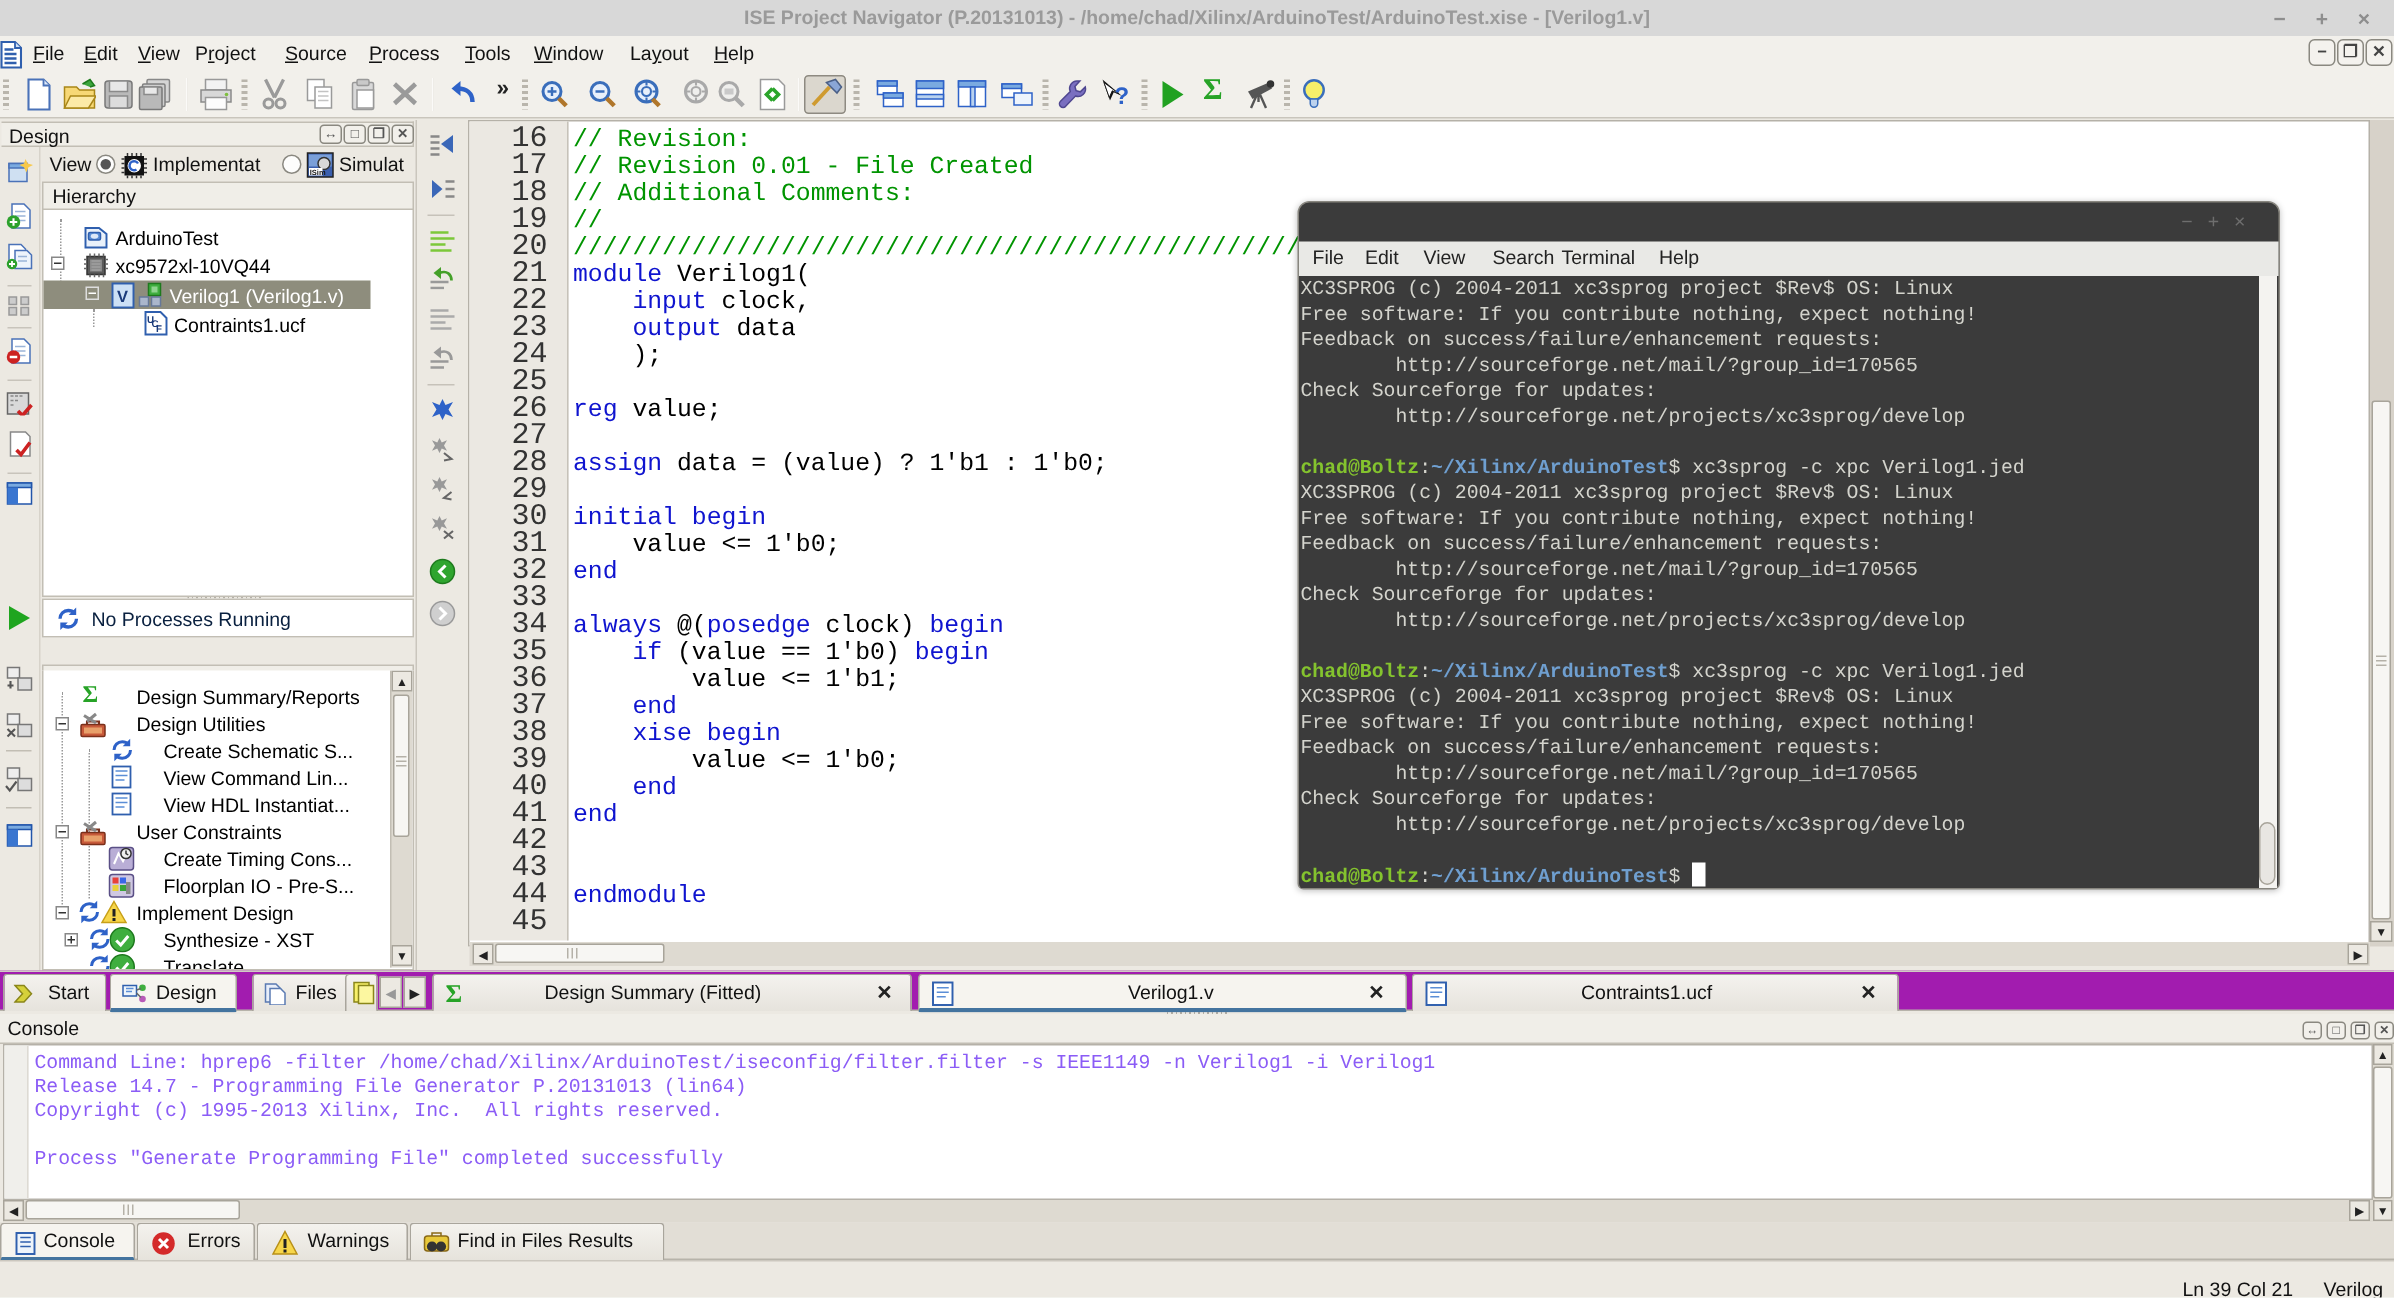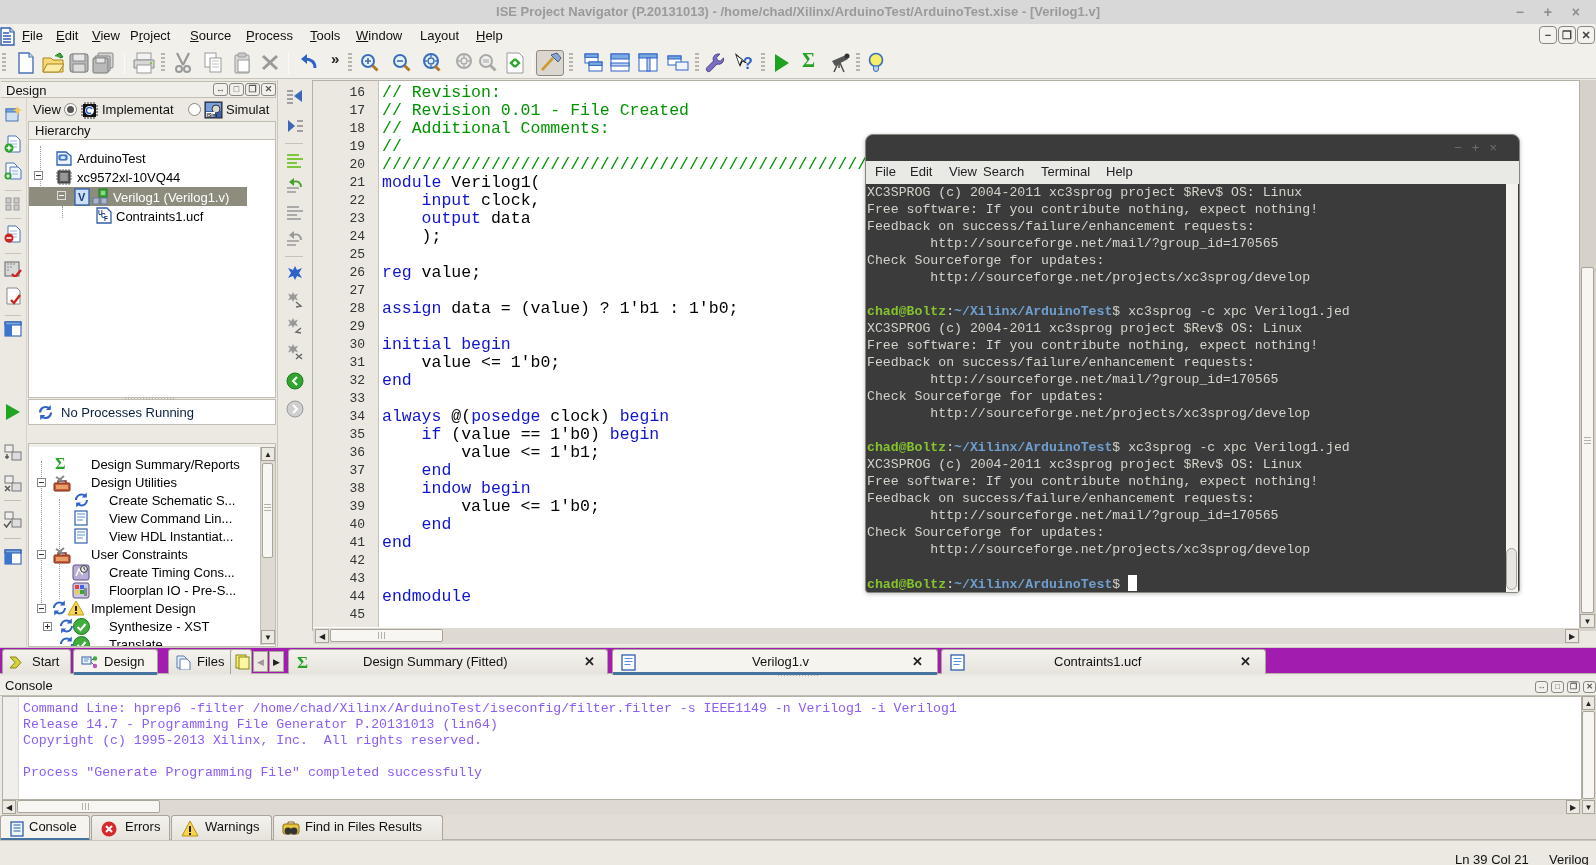--- a/index.html
+++ b/index.html
@@ -37,21 +37,21 @@
 #noproc { left:28px; top:399px; width:248px; height:26px; background:#fff; border:1px solid #c2beb4; font-size:13px; color:#09203f; }
 #prochead { left:28px; top:427px; width:248px; height:20px;margin-top:16px; }
 #prochead .txt { position:absolute; left:6px; top:2px; }
 #tree2 { left:28px; top:447px; width:248px; height:200px; background:#fff; border:1px solid #c2beb4; border-top:none; font-size:13px; color:#000; }
 .trow { position:absolute; white-space:nowrap; }
 
 #editorstrip { left:277px; top:80px; width:35px; height:567px; background:#ece9e2; border-left:1px solid #cac6bd; }
 #editor { left:312px; top:80px; width:1268px; height:551px; background:#fff; border:1px solid #b5b1a8; }
 #gutter { left:313px; top:81px; width:66px; height:546px; background:#ebe8e2; border-right:1px solid #c6c2b9; }
 #code { left:382px; top:84px; font-family:"Liberation Mono",monospace; font-size:16.5px; line-height:18px; white-space:pre; color:#000; }
-#lnums { left:313px; top:84px; width:52px; font-family:"Liberation Mono",monospace; font-size:13px; line-height:18px; text-align:right; color:#333; white-space:pre; }
+#lnums { left:313px; top:84px; width:52px; font-family:"Liberation Mono",monospace; font-size:20px; line-height:18px; text-align:right; color:#333; white-space:pre; }
 .kw { color:#0f14cf; }
 .cm { color:#009400; }
 #ehsb { left:313px; top:628px; width:1267px; height:16px; background:#dedad1; }
 #evsb { left:1580px; top:80px; width:16px; height:551px; background:#d7d2c9; }
 
 .sbthumb { position:absolute; background:#f7f6f3; border:1px solid #a8a49a; border-radius:2px; }
 .sbbtn { position:absolute; background:#ece9e2; border:1px solid #a8a49a; color:#222; text-align:center; }
 
 #tabrow { left:0; top:647px; width:1596px; height:27px; background:#a21caf; border-top:1px solid #cfcbc2; border-bottom:1px solid #b7b3aa; font-size:13px; }
 .tab { position:absolute; top:1px; height:25px; background:linear-gradient(#f4f2ee,#e6e3dc); border:1px solid #a9a59c; border-bottom:none; border-radius:3px 3px 0 0; color:#111; }
@@ -604,21 +604,21 @@
 <span class="kw">assign</span> data = (value) ? 1'b1 : 1'b0;
 
 <span class="kw">initial begin</span>
     value &lt;= 1'b0;
 <span class="kw">end</span>
 
 <span class="kw">always</span> @(<span class="kw">posedge</span> clock) <span class="kw">begin</span>
     <span class="kw">if</span> (value == 1'b0) <span class="kw">begin</span>
         value &lt;= 1'b1;
     <span class="kw">end</span>
-    <span class="kw">indow begin</span>
+    <span class="kw">xise begin</span>
         value &lt;= 1'b0;
     <span class="kw">end</span>
 <span class="kw">end</span>
 
 
 <span class="kw">endmodule</span>
 </div>
 <div id="ehsb" class="abs">
 <div class="sbbtn" style="left:2px;top:1px;width:14px;height:14px;font-size:8px;line-height:13px">◀</div>
 <div class="sbthumb" style="left:17px;top:1px;width:113px;height:13px"></div>
@@ -746,21 +746,21 @@
 <span style="position:absolute;left:1455px;top:11px">Ln 39 Col 21</span>
 <span style="position:absolute;left:1549px;top:11px">Verilog</span>
 </div>
 
 <div id="terminal" class="abs">
 <div style="position:absolute;right:12px;top:0;height:26px;line-height:26px;color:#6e6e6e;font-size:13px;letter-spacing:10px">−+×</div>
 <div id="termmenu">
 <span style="position:absolute;left:9px;top:3px">File</span>
 <span style="position:absolute;left:44px;top:3px">Edit</span>
 <span style="position:absolute;left:83px;top:3px">View</span>
-<span style="position:absolute;left:117px;top:3px">Search</span>
+<span style="position:absolute;left:129px;top:3px">Search</span>
 <span style="position:absolute;left:175px;top:3px">Terminal</span>
 <span style="position:absolute;left:240px;top:3px">Help</span>
 </div>
 <div id="termbody"><span id="termtext">XC3SPROG (c) 2004-2011 xc3sprog project $Rev$ OS: Linux
 Free software: If you contribute nothing, expect nothing!
 Feedback on success/failure/enhancement requests:
         http://sourceforge.net/mail/?group_id=170565
 Check Sourceforge for updates:
         http://sourceforge.net/projects/xc3sprog/develop
 

